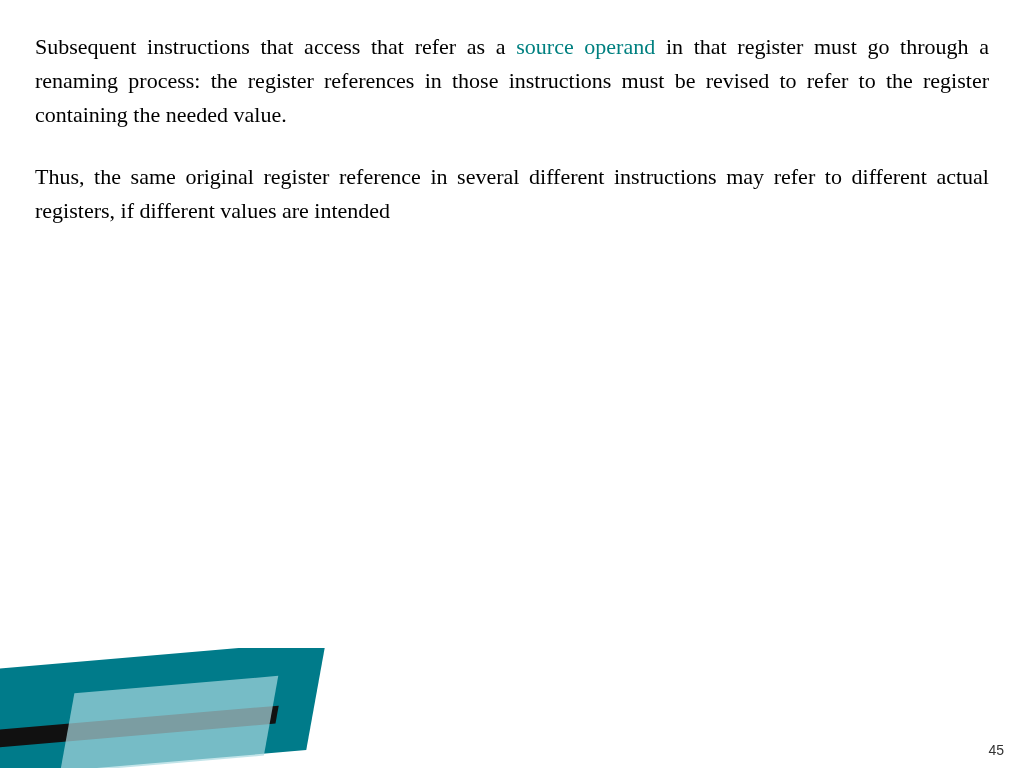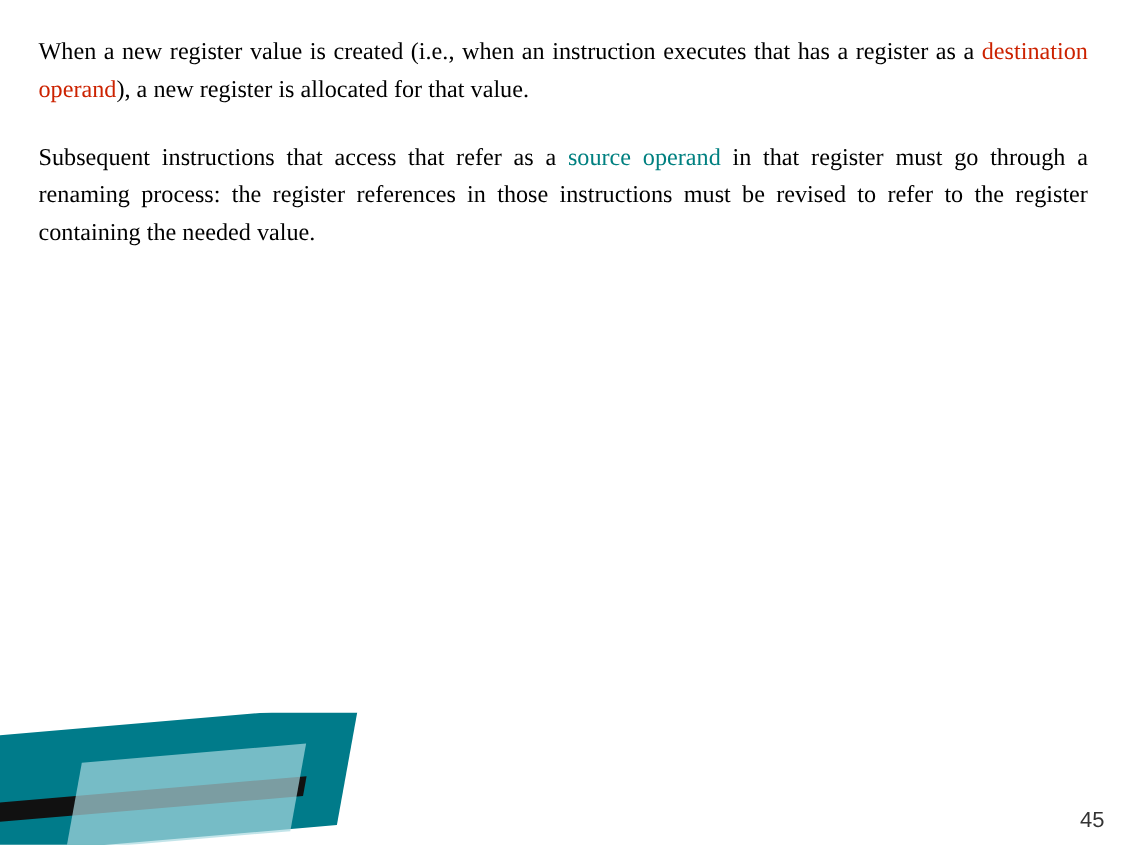--- a/index.html
+++ b/index.html
@@ -56,21 +56,21 @@
       left: 0;
       width: 350px;
       height: 120px;
       overflow: hidden;
     }
 
     .page-number {
       position: absolute;
       bottom: 10px;
       right: 20px;
-      font-size: 20px;
+      font-size: 14px;
       color: #333333;
       font-family: Arial, sans-serif;
     }
 
     
     .shape-teal-main {
       position: absolute;
       bottom: -10px;
       left: -20px;
       width: 320px;
@@ -103,28 +103,28 @@
       opacity: 0.7;
     }
   </style>
 </head>
 <body>
 
 <div class="slide-container">
 
   <div class="content-area">
 
-    <p class="paragraph">
-      <span>When  a  new  register  value  is  created  (i.e.,  when  an  instruction executes  that  has  a  register  as  a  </span><span class="highlight-red">destination operand</span><span>),  a  new  register is  allocated  for  that  value.</span>
-    </p>
 
     <p class="paragraph">
       <span>Subsequent  instructions  that  access  that  refer  as  a  </span><span class="highlight-teal">source operand</span><span>  in that  register  must  go  through  a  renaming  process:  the  register references  in  those  instructions  must  be  revised  to  refer  to  the register  containing  the  needed  value.</span>
     </p>
 
+    <p class="paragraph">
+      <span> Thus,  the  same  original  register  reference  in  several  different instructions  may  refer  to  different  actual  registers,  if  different  values are  intended</span>
+    </p>
 
   </div>
 
   <div class="bottom-decoration">
     <div class="shape-teal-main"></div>
     <div class="shape-black"></div>
     <div class="shape-light-teal"></div>
   </div>
 
   <div class="page-number">45</div>

